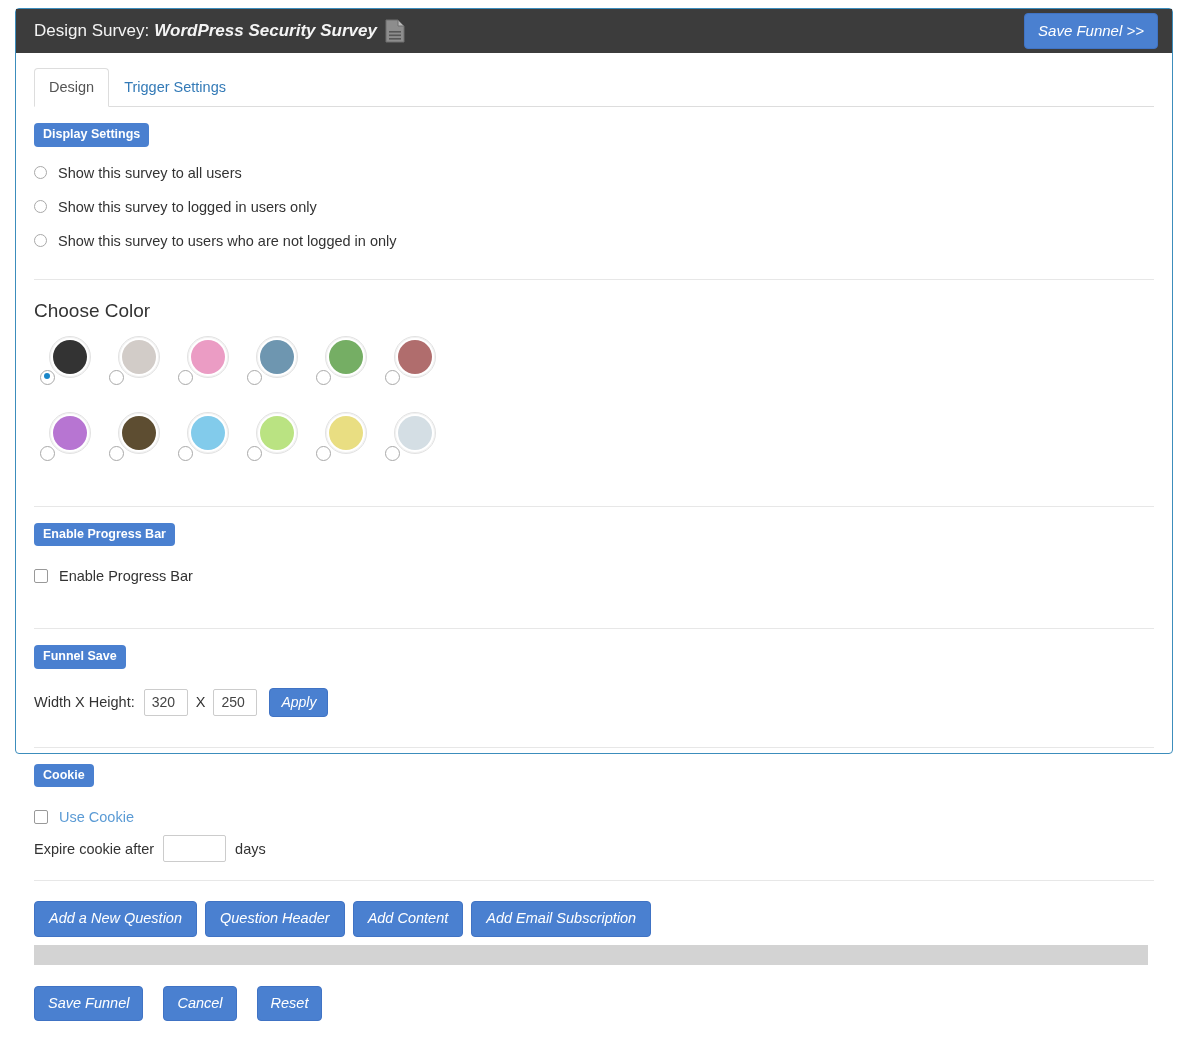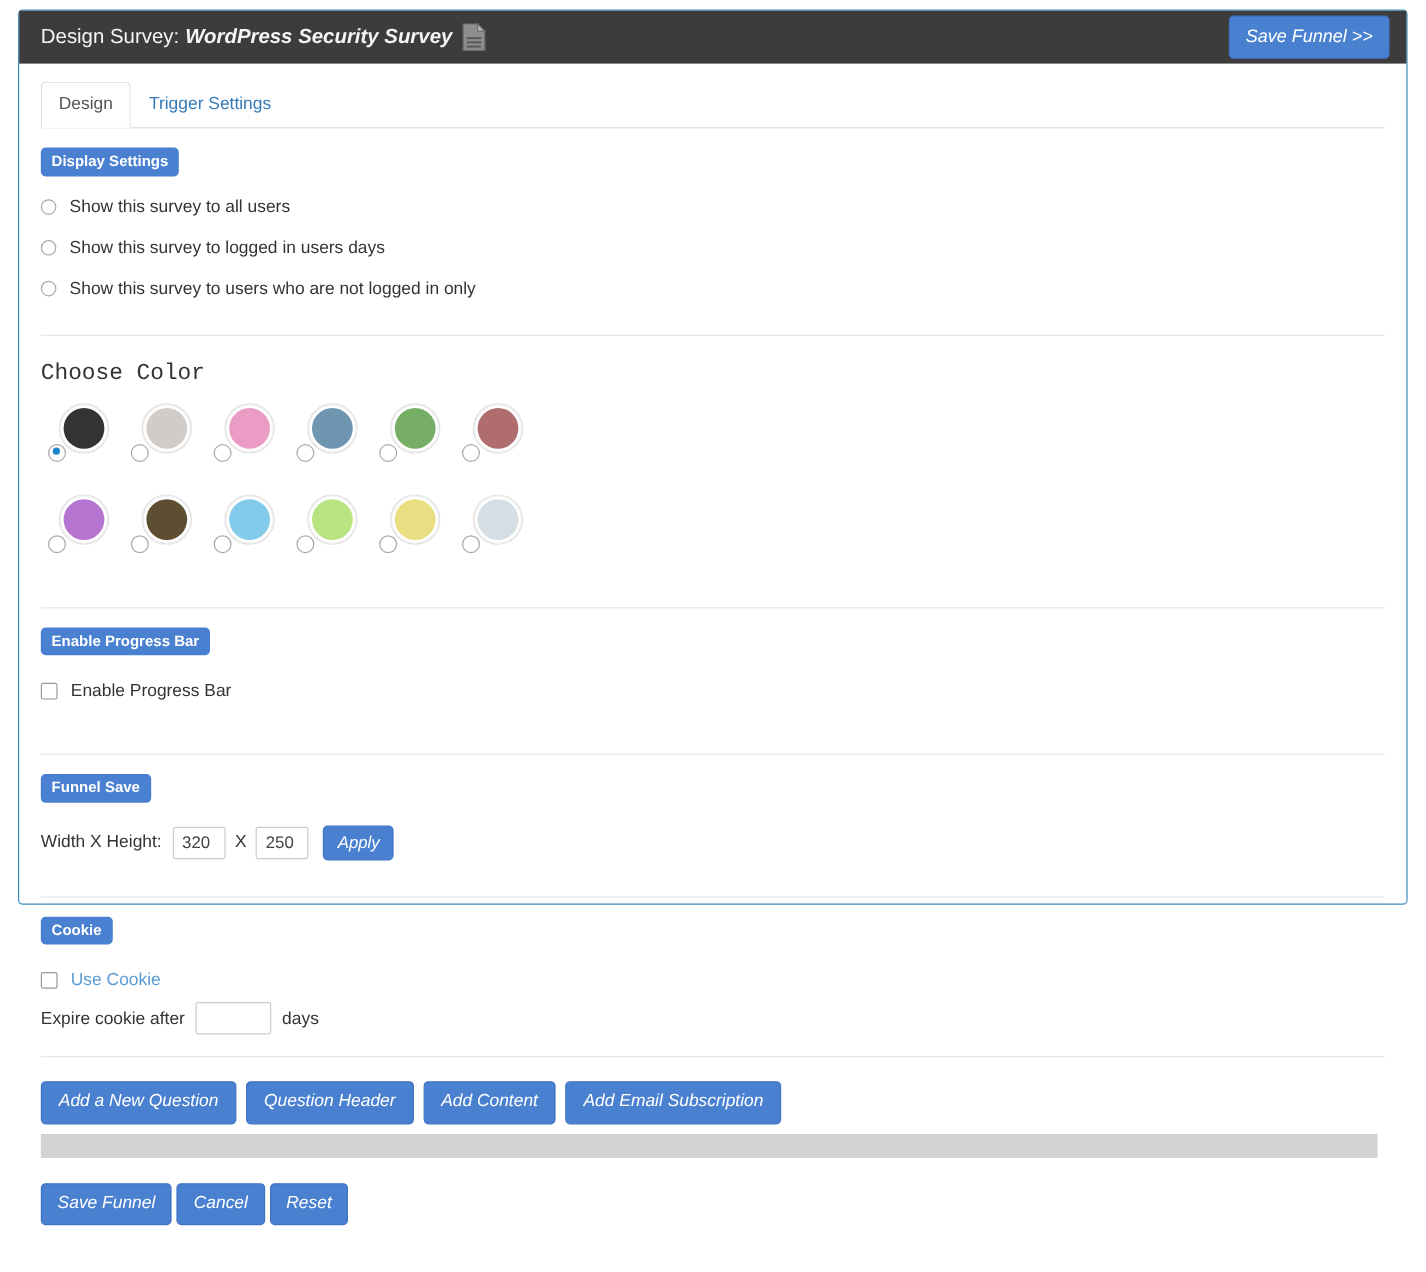--- a/index.html
+++ b/index.html
@@ -144,21 +144,20 @@
     border: 0;
     border-top: 1px solid #e7e7e7;
     margin: 0;
   }
 
   .sec-title {
     font-size: 19px;
     color: #333;
     font-weight: 400;
     margin: 20px 0 0 0;
-    font-family: Liberation Mono, monospace;
   }
 
   
   .color-grid { margin-top: 14px; }
   .color-row {
     display: flex;
     margin-bottom: 14px;
   }
   .color-cell {
     width: 69px;
@@ -234,21 +233,21 @@
 
   .gray-bar {
     height: 20px;
     background: #d3d3d3;
     width: 1114px;
     margin-top: 8px;
   }
 
   .footer-row {
     display: flex;
-    gap: 4px;
+    gap: 20px;
     margin-top: 21px;
     padding-bottom: 18px;
   }
   .footer-row .btn { font-size: 14.5px; padding: 8px 13px; }
 
   .spacer-sm { height: 18px; }
   .spacer-md { height: 30px; }
   .spacer-lg { height: 44px; }
 </style>
 </head>
@@ -284,21 +283,21 @@
 
     
     <div class="sec-badge">Display Settings</div>
 
     <div class="radio-row">
       <input type="radio" name="display" style="">
       <span class="lbl">Show this survey to all users</span>
     </div>
     <div class="radio-row">
       <input type="radio" name="display" style="">
-      <span class="lbl">Show this survey to logged in users days</span>
+      <span class="lbl">Show this survey to logged in users only</span>
     </div>
     <div class="radio-row">
       <input type="radio" name="display" style="">
       <span class="lbl">Show this survey to users who are not logged in only</span>
     </div>
 
     <div class="spacer-md"></div>
     <hr class="divider">
 
     

